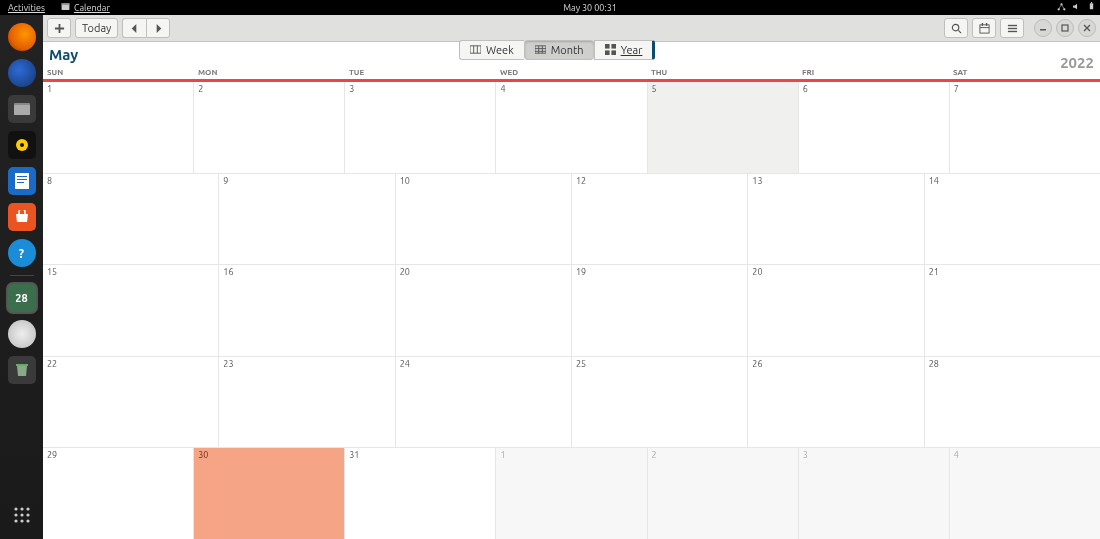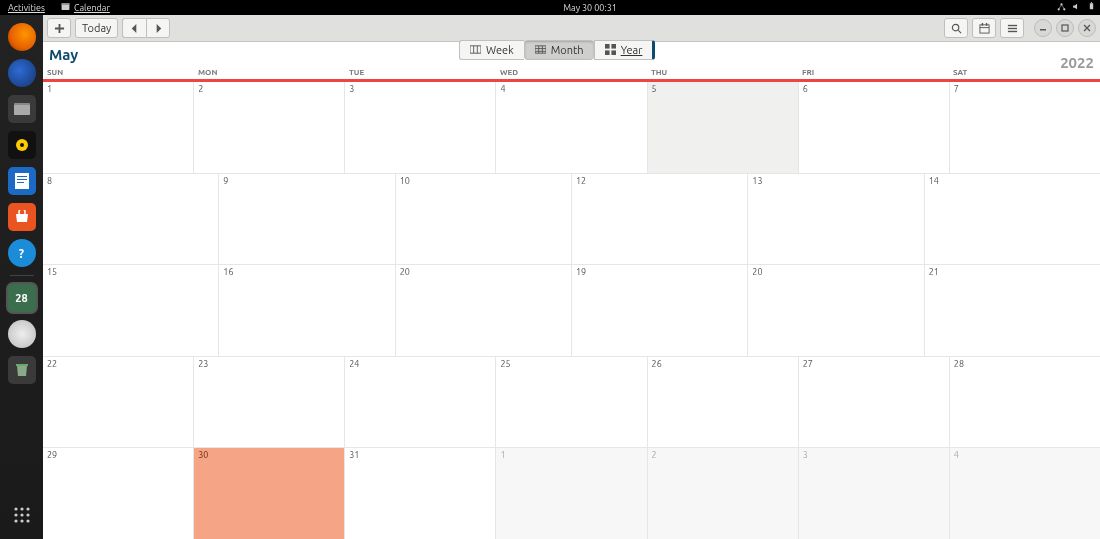--- a/index.html
+++ b/index.html
@@ -284,21 +284,20 @@
         <div class="day">19</div>
         <div class="day">20</div>
         <div class="day">21</div>
       </div>
       <div class="week">
         <div class="day">22</div>
         <div class="day">23</div>
         <div class="day">24</div>
         <div class="day">25</div>
         <div class="day">26</div>
-        <div class="day">27</div>
         <div class="day">28</div>
       </div>
       <div class="week">
         <div class="day">29</div>
         <div class="day today">30</div>
         <div class="day">31</div>
         <div class="day other-month">1</div>
         <div class="day other-month">2</div>
         <div class="day other-month">3</div>
         <div class="day other-month">4</div>

